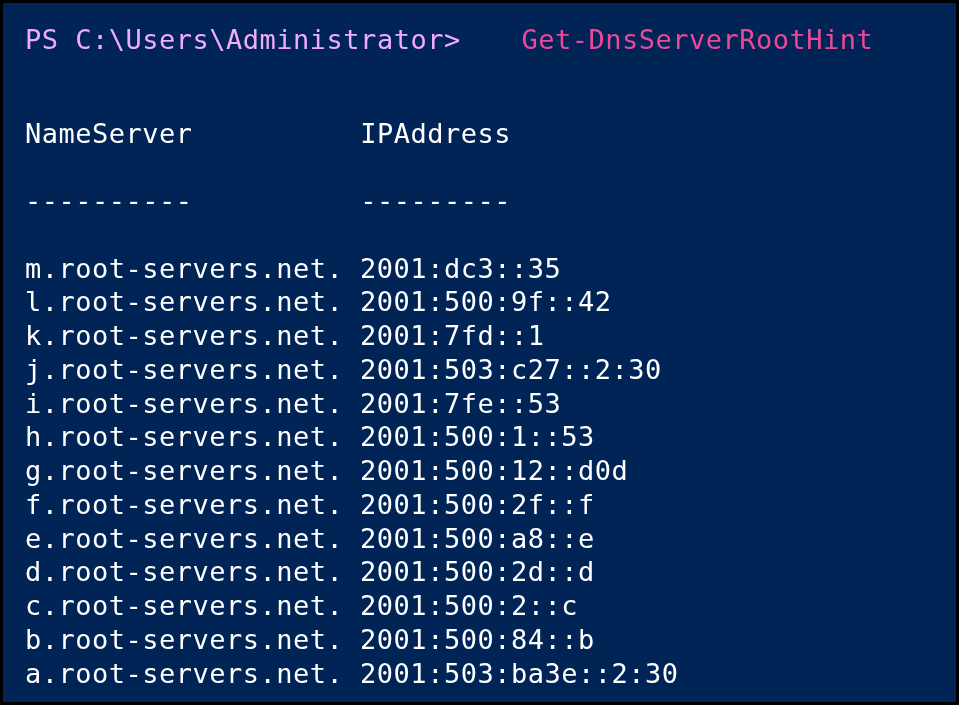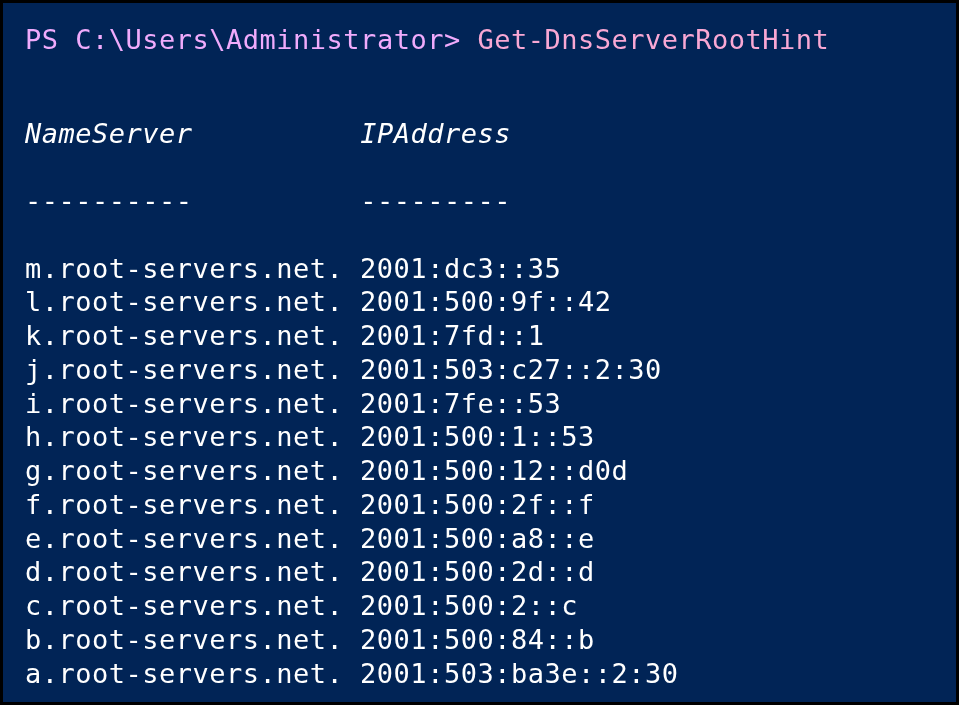--- a/index.html
+++ b/index.html
@@ -20,30 +20,30 @@
       border: 3px solid #000;
     }
     .prompt-line {
       white-space: pre;
       margin-bottom: 26px;
     }
     .prompt {
       color: #f0abfc;
     }
     .command {
-      color: #f9a8d4;
+      color: #ec4899;
+      margin-left: 44px;
     }
     .output-table {
       white-space: pre;
       font-family: inherit;
       margin-bottom: 30px;
     }
     .header-row {
       white-space: pre;
-      font-style: italic;
     }
     .divider-row {
       white-space: pre;
     }
     .data-row {
       white-space: pre;
     }
   </style>
 </head>
 <body>

